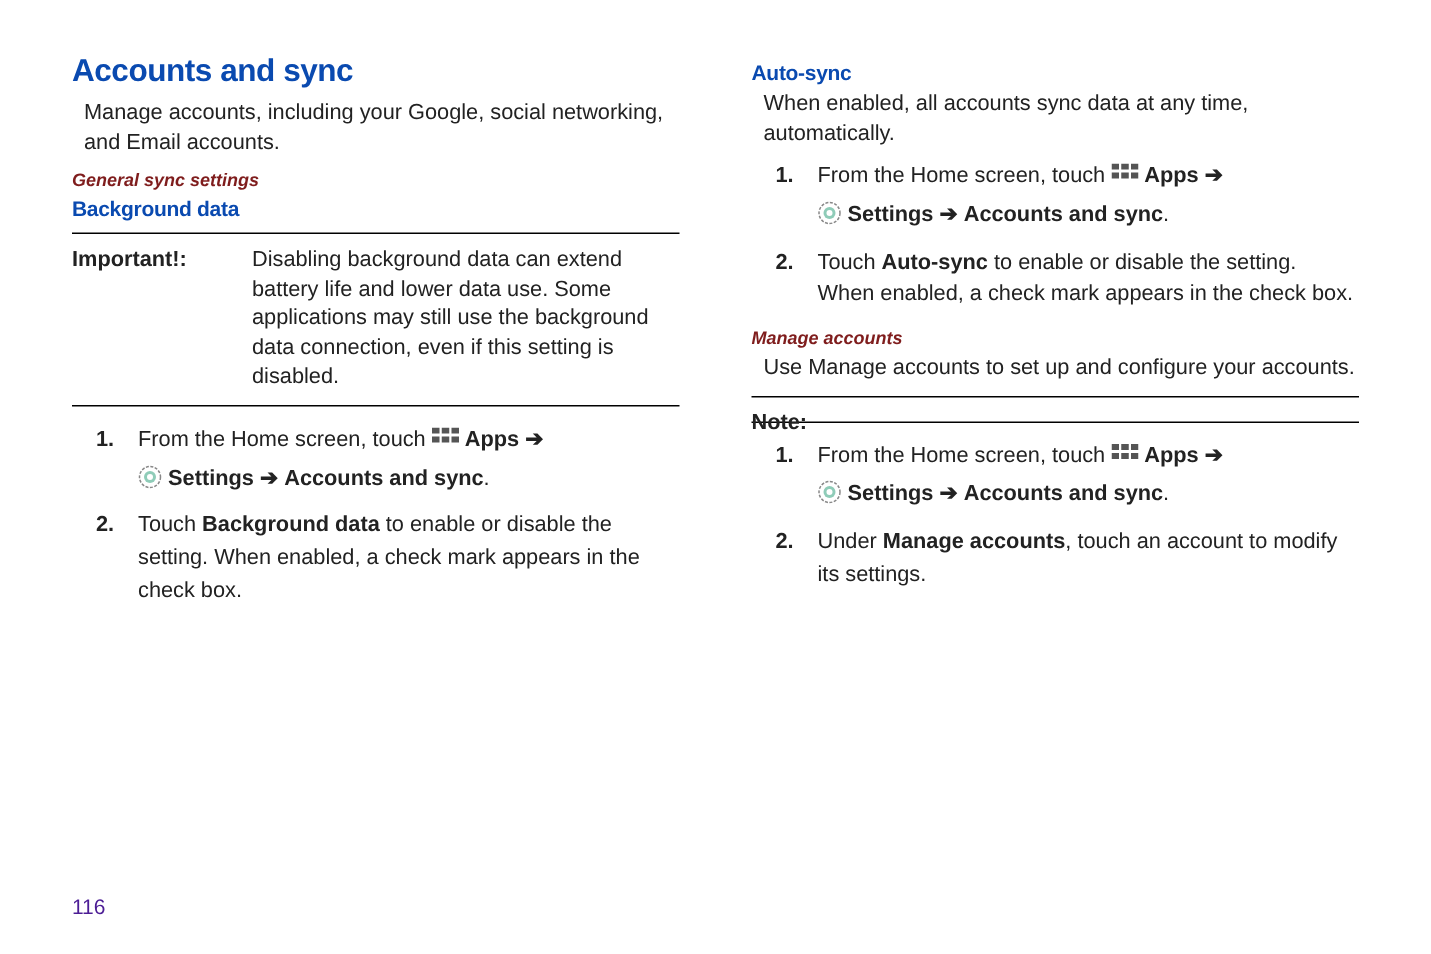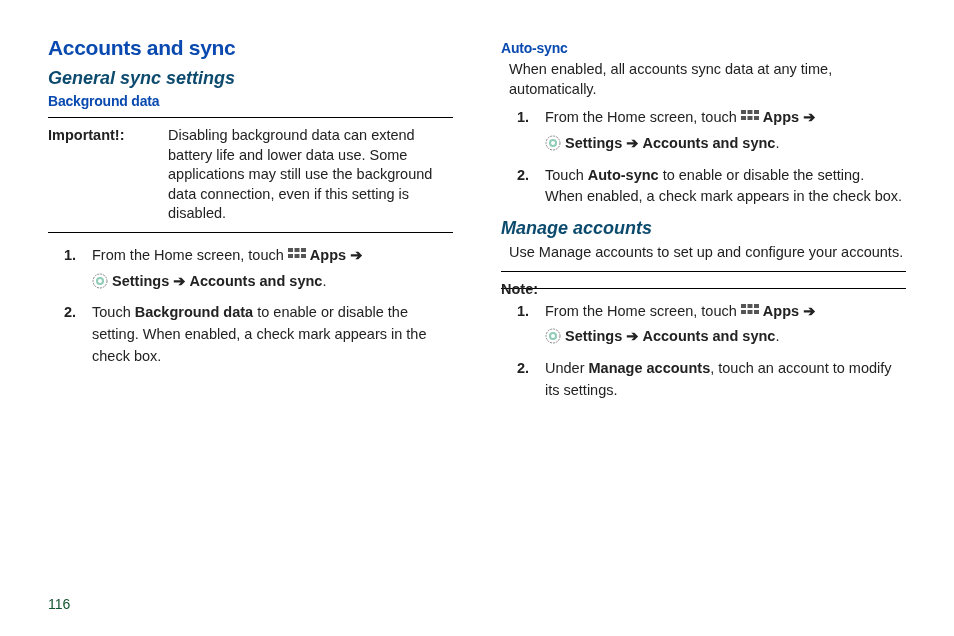--- a/index.html
+++ b/index.html
@@ -22,22 +22,22 @@
   }
   h1 {
     color: #0a4ab0;
     font-size: 21px;
     font-weight: 900;
     margin-bottom: 6px;
     font-stretch: condensed;
     letter-spacing: -0.3px;
   }
   h2 {
-    color: #0c4a6e;
-    font-size: 18px;
+    color: #7f1d1d;
+    font-size: 12px;
     font-style: italic;
     font-weight: 700;
     margin: 8px 0 4px 0;
   }
   h3 {
     color: #0a4ab0;
     font-size: 14px;
     font-weight: 900;
     margin: 4px 0 4px 0;
     font-stretch: condensed;
@@ -102,29 +102,30 @@
     height: 16px;
     vertical-align: -3px;
   }
   .bold { font-weight: 700; }
   .arrow { font-weight: 700; }
   .page-num {
     position: absolute;
     bottom: 24px;
     left: 48px;
     font-size: 14px;
-    color: #14532d;
+    color: #4c1d95;
   }
 </style>
 </head>
 <body>
 
 <div class="page">
   <div class="col">
     <h1>Accounts and sync</h1>
+    <p>Manage accounts, including your Google, social networking, and Email accounts.</p>
 
     <h2>General sync settings</h2>
     <h3>Background data</h3>
 
     <div class="callout">
       <span class="label">Important!:</span>
       <span class="body">Disabling background data can extend battery life and lower data use. Some applications may still use the background data connection, even if this setting is disabled.</span>
     </div>
 
     <ol>

